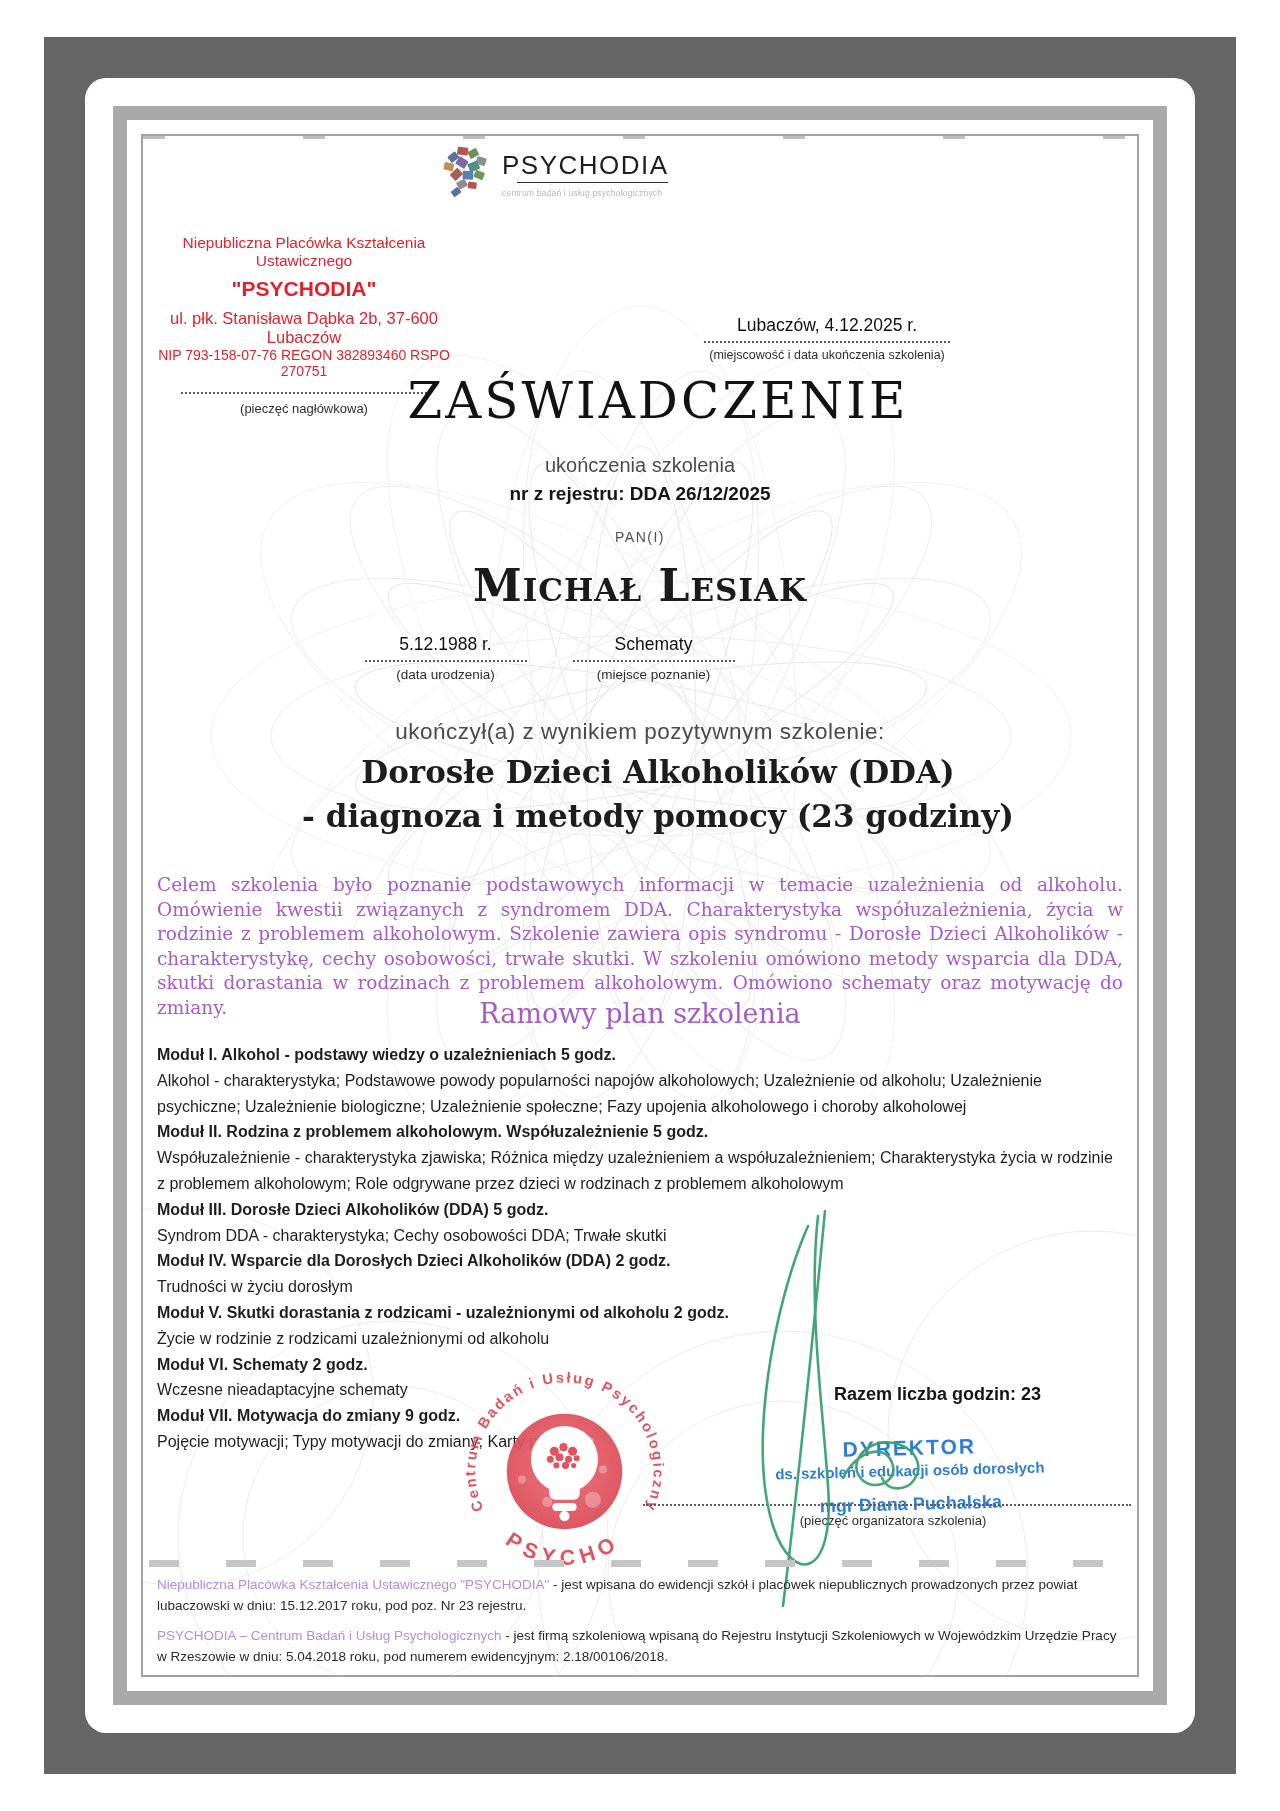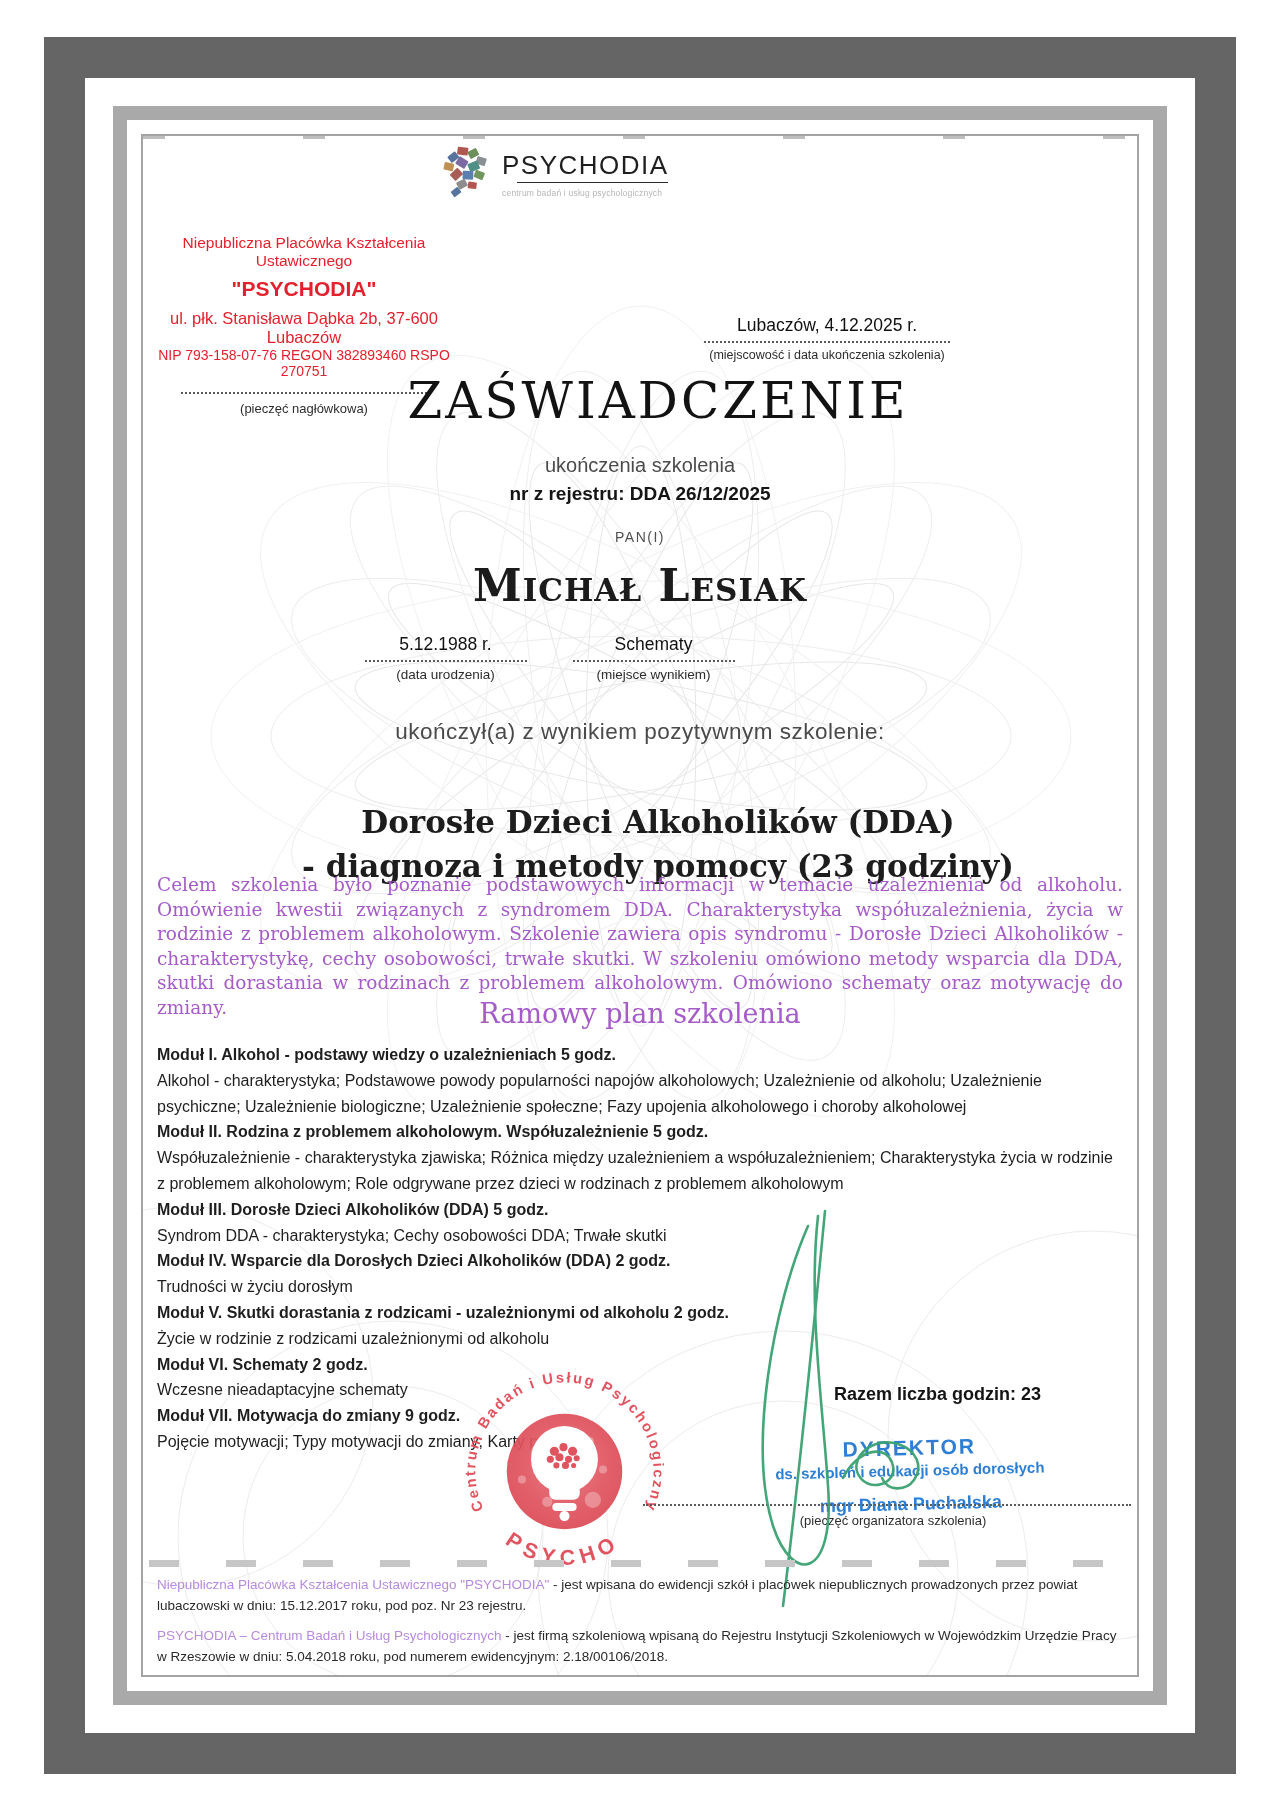--- a/index.html
+++ b/index.html
@@ -1,21 +1,21 @@
 <!DOCTYPE html>
 <html><head>
 <meta charset="utf-8">
 <style>
   html,body{margin:0;padding:0;width:1280px;height:1811px;background:#ffffff;
     font-family:"Liberation Sans",sans-serif;}
   *{box-sizing:border-box;}
 
   
   .frame-dark{position:absolute;left:44px;right:44px;top:37px;bottom:37px;background:#656565;}
-  .frame-w1{position:absolute;inset:41px;background:#ffffff;}
+  .frame-w1{position:absolute;inset:41px;background:#ffffff;border-radius:21px;}
   .frame-gray{position:absolute;inset:28px;background:#a9a9a9;}
   .frame-w2{position:absolute;inset:14px;background:#ffffff;}
   .page{position:absolute;inset:14px;border:2px solid #a3a3a3;background:#ffffff;overflow:hidden;}
 
   .top-dashes{position:absolute;top:0;left:0;right:0;height:3px;
     background:repeating-linear-gradient(90deg,#9b9b9b 0 22px,transparent 22px 160px);opacity:.65;}
 
   .watermark{position:absolute;left:0;top:0;pointer-events:none;}
 
   .abs-center{position:absolute;left:0;right:0;text-align:center;}
@@ -54,21 +54,21 @@
     font-variant:small-caps;letter-spacing:1px;color:#1b1b1b;}
 
   
   .birth-col{position:absolute;top:498px;width:225px;text-align:center;}
   .birth-date{left:190px;} .birth-place{left:398px;}
   .birth-value{font-size:17.5px;color:#111;}
   .birth-dot{width:162px;margin:5px auto 0;}
   .birth-cap{margin-top:5px;font-size:13.5px;}
 
   .completion{top:583px;font-size:22.5px;color:#4a4a4a;letter-spacing:.5px;}
-  .course{top:664px;font-family:"DejaVu Serif",serif;font-size:31px;font-weight:600;
+  .course{top:614px;font-family:"DejaVu Serif",serif;font-size:31px;font-weight:600;
     line-height:44px;color:#1d1d1d;padding-left:36px;}
 
   
   .description{position:absolute;top:737px;left:14px;right:14px;text-align:justify;
     font-family:"DejaVu Serif",serif;font-size:18.5px;line-height:24.5px;color:#a55bc8;}
   .plan-heading{top:862px;font-family:"DejaVu Serif",serif;font-size:27px;color:#a55bc8;}
   .modules{position:absolute;top:906px;left:14px;right:14px;font-size:16px;
     line-height:25.8px;color:#1e1e1e;}
   .m-title{font-weight:bold;}
 
@@ -193,21 +193,21 @@
       <div class="abs-center salutation">PAN(I)</div>
 
       <div class="birth-col birth-date">
         <div class="birth-value">5.12.1988 r.</div>
         <div class="dotline birth-dot"></div>
         <div class="caption birth-cap">(data urodzenia)</div>
       </div>
       <div class="birth-col birth-place">
         <div class="birth-value">Schematy</div>
         <div class="dotline birth-dot"></div>
-        <div class="caption birth-cap">(miejsce wynikiem)</div>
+        <div class="caption birth-cap">(miejsce poznanie)</div>
       </div>
 
       <div class="abs-center completion">ukończył(a) z wynikiem pozytywnym szkolenie:</div>
 
       <div class="abs-center course">
         <div>Dorosłe Dzieci Alkoholików (DDA)</div>
         <div>- diagnoza i metody pomocy (23 godziny)</div>
       </div>
 
       <div class="description">Celem szkolenia było poznanie podstawowych informacji w temacie uzależnienia od alkoholu. Omówienie kwestii związanych z syndromem DDA. Charakterystyka współuzależnienia, życia w rodzinie z problemem alkoholowym. Szkolenie zawiera opis syndromu - Dorosłe Dzieci Alkoholików - charakterystykę, cechy osobowości, trwałe skutki. W szkoleniu omówiono metody wsparcia dla DDA, skutki dorastania w rodzinach z problemem alkoholowym. Omówiono schematy oraz motywację do zmiany.</div>

